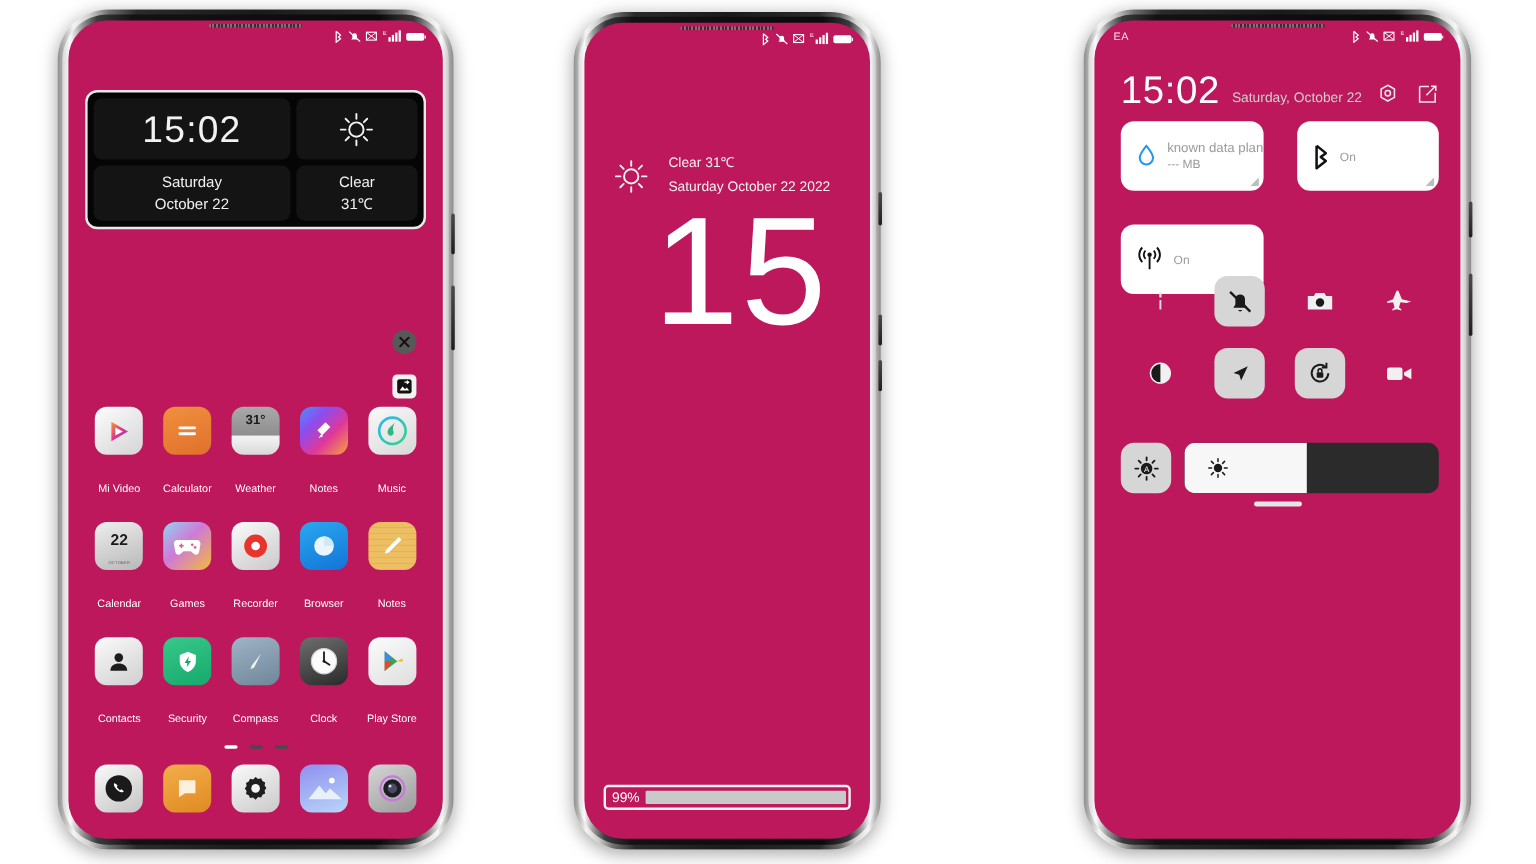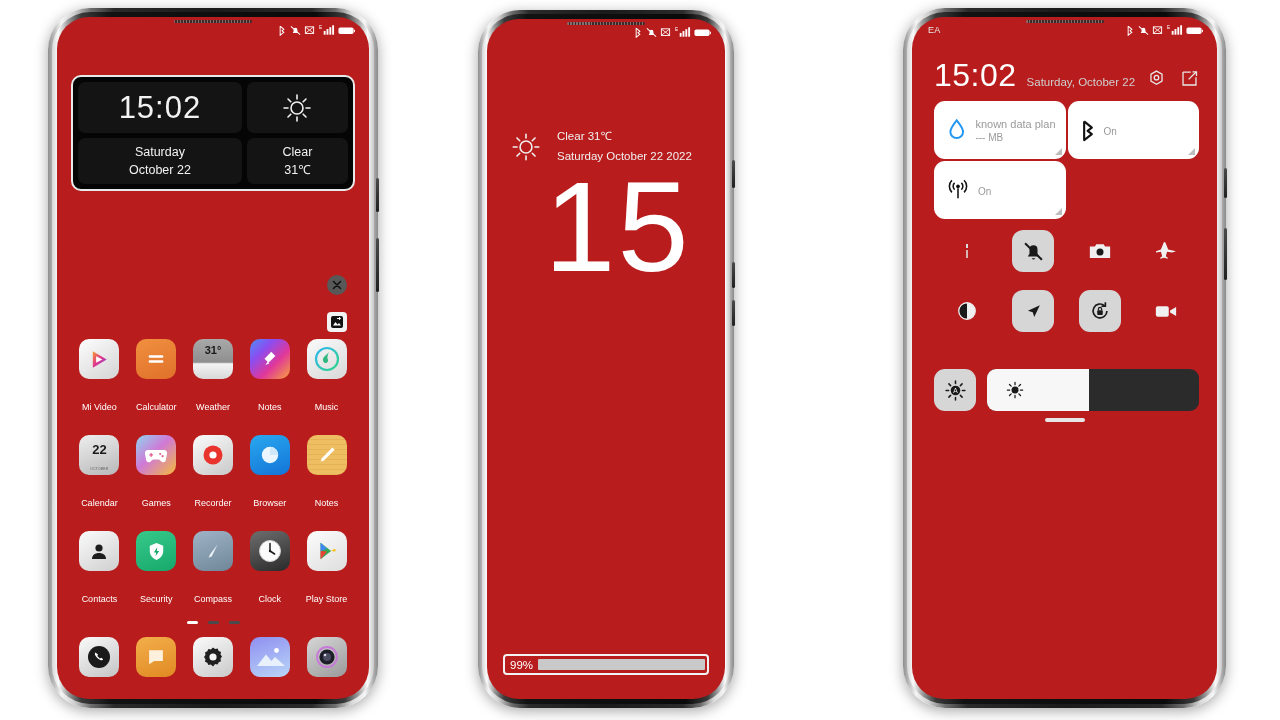--- a/index.html
+++ b/index.html
@@ -23,21 +23,21 @@
     box-shadow: 0 3px 14px rgba(0,0,0,.35);
   }
   .frame-inner {
     position: absolute; inset: 4px; border-radius: 38px;
     background: linear-gradient(90deg, #d7d7d7 0%, #fafafa 2%, #9b9b9b 5%,
       #3a3a3a 9%, #121212 18%, #0a0a0a 82%, #3a3a3a 91%,
       #9b9b9b 95%, #fafafa 98%, #c9c9c9 100%);
   }
   .screen {
     position: absolute; inset: 9px; border-radius: 32px;
-    background: #b91c1c; overflow: hidden;
+    background: #be185d; overflow: hidden;
   }
   .earpiece {
     position: absolute; top: 3px; left: 50%; transform: translateX(-50%);
     width: 78px; height: 3px; border-radius: 2px;
     background: repeating-linear-gradient(90deg,#7d7d7d 0 1.5px,#2a2a2a 1.5px 3px);
     opacity: .85; z-index: 6;
   }
   .sidebtn {
     position: absolute; width: 3px; border-radius: 2px;
     background: linear-gradient(180deg,#4a4a4a,#202020);
@@ -116,21 +116,21 @@
   .aod-bar { flex: 1; height: 11px; background: #c9c9c9; border-radius: 1px; }
 
   
   .cc-head { position: absolute; left: 22px; right: 18px; top: 42px; display: flex; align-items: flex-end; }
   .cc-time { color: #fff; font-size: 32px; font-weight: 300; line-height: 1; letter-spacing: .5px; }
   .cc-date { color: #cfcfcf; font-size: 11.5px; margin-left: 10px; padding-bottom: 3px; }
   .cc-head-icons { margin-left: auto; display: flex; gap: 14px; padding-bottom: 3px; }
 
   .cc-tiles {
     position: absolute; left: 22px; right: 18px; top: 84px;
-    display: grid; grid-template-columns: 1fr 1fr; gap: 2px;
+    display: grid; grid-template-columns: 1fr 1fr; gap: 28px;
   }
   .cc-tile {
     position: relative; height: 58px; border-radius: 11px;
     background: #ffffff; display: flex; align-items: center; padding: 0 12px; gap: 8px;
     overflow: hidden;
   }
   .cc-tile.off { background: #1e1e1e; }
   .cc-tile .tl-txt { display: flex; flex-direction: column; justify-content: center; min-width: 0; }
   .tl-name { font-size: 11px; color: #111; white-space: nowrap; }
   .tl-name.muted { color: #9a9a9a; }

